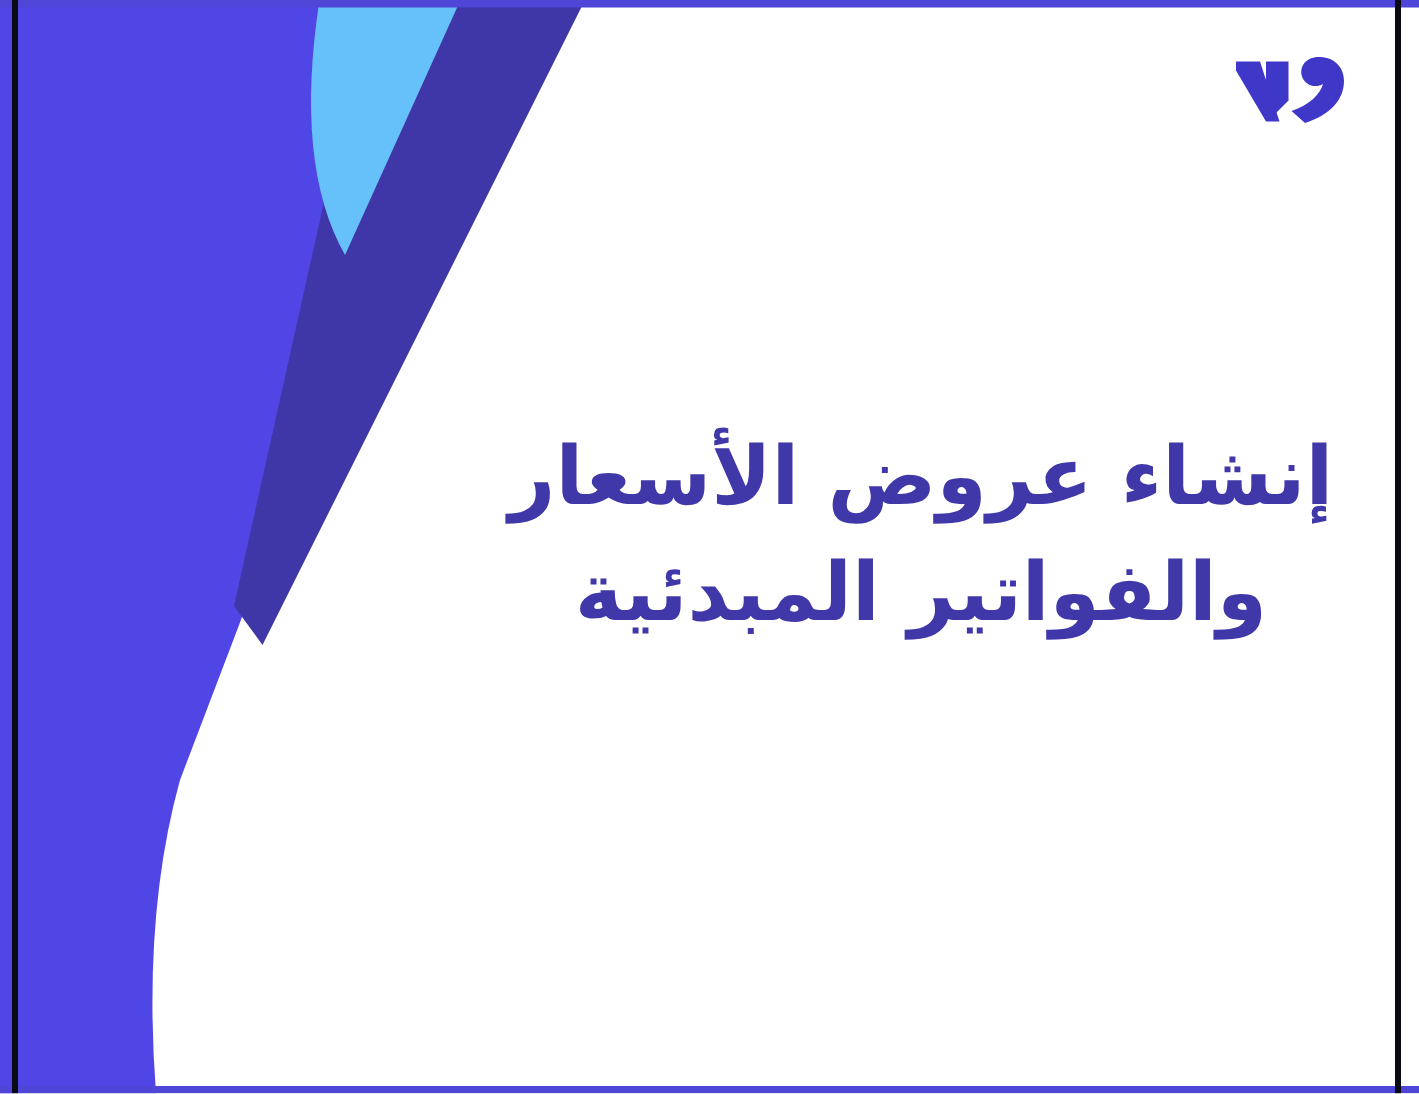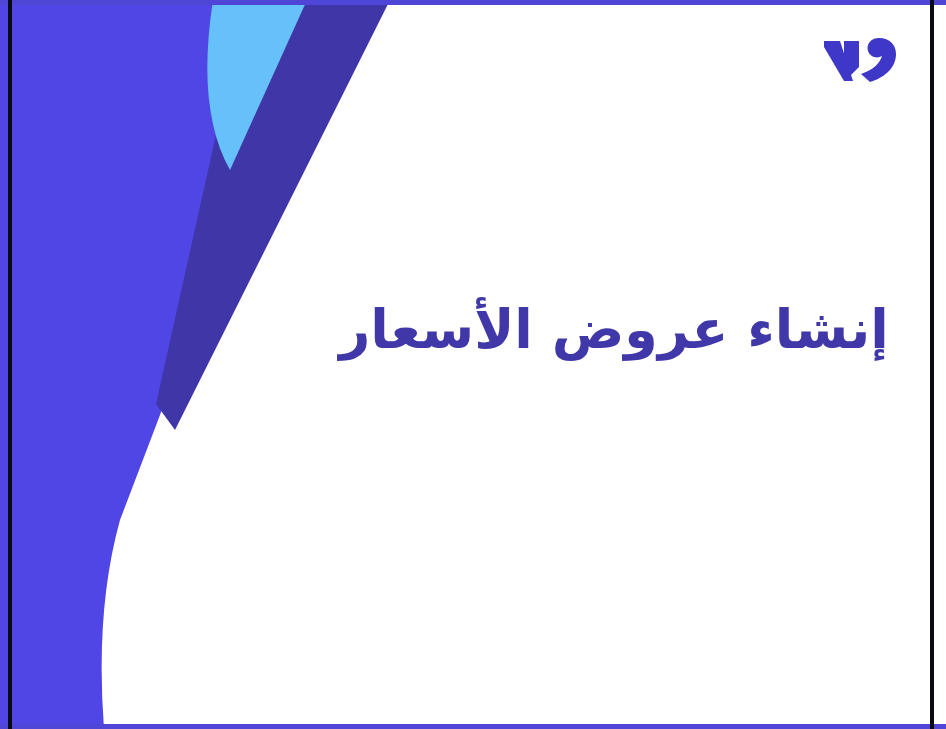--- a/index.html
+++ b/index.html
@@ -81,21 +81,21 @@
     right: 48px;
     width: 78px;
     height: 62px;
     z-index: 20;
   }
   .logo svg { display: block; width: 100%; height: 100%; }
 
   
   .headline {
     position: absolute;
-    top: 256px;
+    top: 244px;
     right: 52px;
     width: 560px;
     z-index: 20;
     text-align: center;
     color: #4038A8;
     font-weight: bold;
     font-size: 54px;
     line-height: 1.42;
     letter-spacing: 0px;
     direction: rtl;
@@ -133,15 +133,16 @@
 
         <path d="M 59,8 C 70,8 76,15 76,24 C 76,37 66,47 50,52
                  L 41,44 C 53,40 60,33 62,26
                  C 57,29 50,27 48,21 C 46,14 51,8 59,8 Z"></path>
       </g>
     </svg>
   </div>
 
   <h1 class="headline">
     <span class="line">إنشاء عروض الأسعار</span>
+    <span class="line">والفواتير المبدئية</span>
   </h1>
 
 </div>
 
 </body></html>

